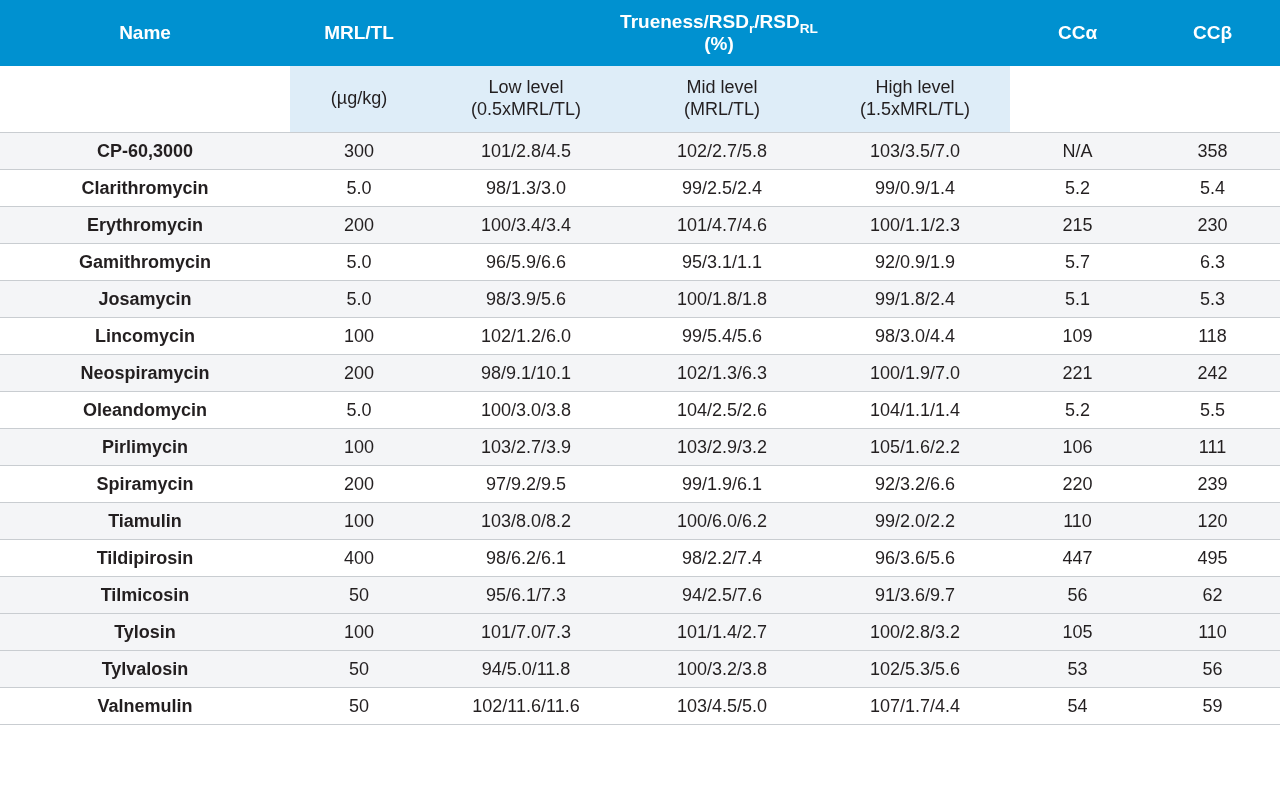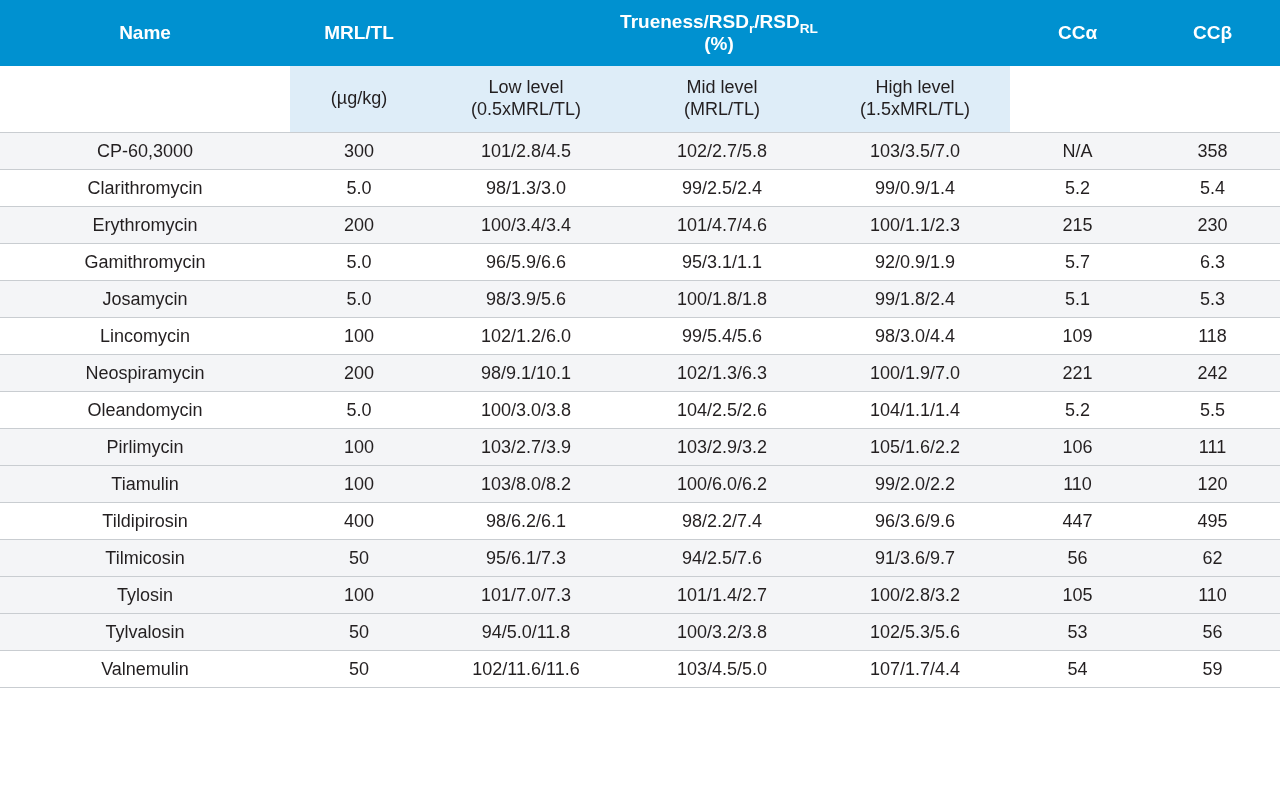--- a/index.html
+++ b/index.html
@@ -67,20 +67,21 @@
     vertical-align: middle;
     border-top: 1px solid #c9cdd1;
     padding: 0 4px;
     background: #ffffff;
   }
   tbody tr.alt td {
     background: #f4f5f7;
   }
   tbody td.name {
     text-align: center;
+    font-weight: bold;
   }
   tbody tr:last-child td {
     border-bottom: 1px solid #c9cdd1;
   }
   .sub-script {
     font-size: 0.72em;
     vertical-align: sub;
     line-height: 0;
   }
   .hdr-line2 {
@@ -205,35 +206,44 @@
       </tr>
       <tr class="alt">
         <td class="name">Pirlimycin</td>
         <td>100</td>
         <td>103/2.7/3.9</td>
         <td>103/2.9/3.2</td>
         <td>105/1.6/2.2</td>
         <td>106</td>
         <td>111</td>
       </tr>
+      <tr>
+        <td class="name">Spiramycin</td>
+        <td>200</td>
+        <td>97/9.2/9.5</td>
+        <td>99/1.9/6.1</td>
+        <td>92/3.2/6.6</td>
+        <td>220</td>
+        <td>239</td>
+      </tr>
       <tr class="alt">
         <td class="name">Tiamulin</td>
         <td>100</td>
         <td>103/8.0/8.2</td>
         <td>100/6.0/6.2</td>
         <td>99/2.0/2.2</td>
         <td>110</td>
         <td>120</td>
       </tr>
       <tr>
         <td class="name">Tildipirosin</td>
         <td>400</td>
         <td>98/6.2/6.1</td>
         <td>98/2.2/7.4</td>
-        <td>96/3.6/9.6</td>
+        <td>96/3.6/5.6</td>
         <td>447</td>
         <td>495</td>
       </tr>
       <tr class="alt">
         <td class="name">Tilmicosin</td>
         <td>50</td>
         <td>95/6.1/7.3</td>
         <td>94/2.5/7.6</td>
         <td>91/3.6/9.7</td>
         <td>56</td>

